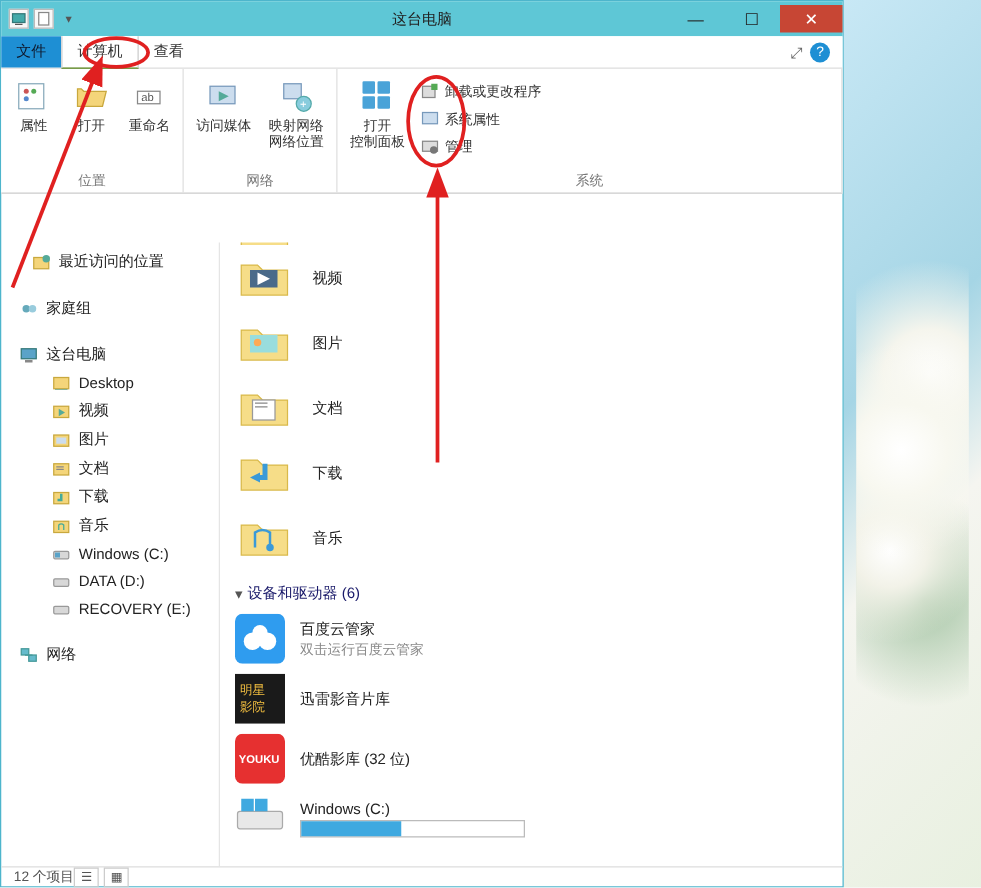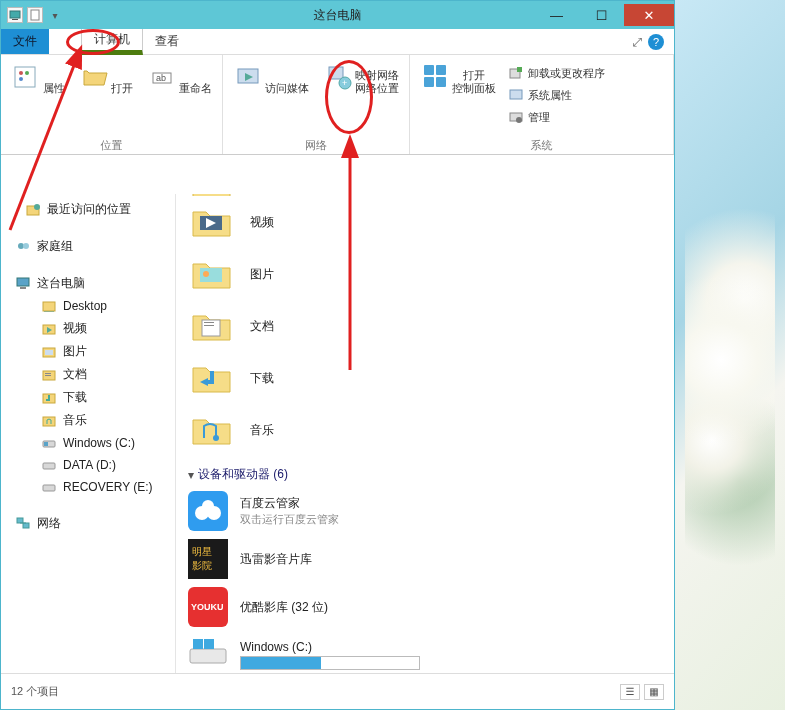--- a/index.html
+++ b/index.html
@@ -36,21 +36,21 @@
 .titlebar .ctrl { width: 45px; height: 22px; display: flex; align-items: center; justify-content: center; font-size: 13px; color: #222; cursor: pointer; }
 .titlebar .ctrl.close { background: #c74634; color: #fff; width: 50px; }
 
 
 .menubar {
   height: 26px; display: flex; align-items: stretch; border-bottom: 1px solid #ddd;
   background: #fff; position: relative;
 }
 .menubar .tab { padding: 0 12px; font-size: 12px; color: #333; display: flex; align-items: center; cursor: pointer; }
 .menubar .tab.file { background: #1e8fd4; color: #0f172a; }
-.menubar .tab.active { border: 1px solid #ccc; border-bottom: 5px solid #4d7c0f; background: #fff; margin-bottom: -1px; border-top:none;margin-left:32px;}
+.menubar .tab.active { border: 1px solid #ccc; border-bottom: 1px solid #4d7c0f; background: #fff; margin-bottom: -1px; border-top:none;}
 .menubar .right-icons { margin-left: auto; display:flex; align-items:center; gap:6px; padding-right:10px; }
 .menubar .help { width: 16px; height: 16px; border-radius: 50%; background: #1e8fd4; color: #fff; font-size: 11px; display: flex; align-items: center; justify-content: center; }
 
 
 .annot-circle {
   position: absolute; border: 3px solid #e02020; border-radius: 50%;
   pointer-events: none;
 }
 .annot-circle.c1 { left: 66px; top: 29px; width: 54px; height: 26px; }
 .annot-circle.c2 { left: 325px; top: 60px; width: 48px; height: 74px; }
@@ -58,52 +58,52 @@
 
 .ribbon {
   height: 100px; border-bottom: 1px solid #ccc; display: flex; background: #fff;
 }
 .ribbon-group {
   display: flex; flex-direction: column; border-right: 1px solid #e0e0e0;
   padding: 4px 4px 0 4px;
 }
 .ribbon-group .items { display: flex; flex: 1; align-items: flex-start; gap: 2px; }
 .ribbon-group .group-label { font-size: 11px; color: #777; text-align: center; height: 18px; line-height: 18px; }
-.rbtn { display: flex; flex-direction: row; align-items: flex-end; padding: 2px 6px; cursor: pointer; min-width: 44px;}
+.rbtn { display: flex; flex-direction: column; align-items: center; padding: 2px 6px; cursor: pointer; min-width: 44px;}
 .rbtn .ricon { width: 32px; height: 32px; margin-bottom: 2px; display:flex; align-items:center; justify-content:center;}
 .rbtn .rlbl { font-size: 11px; color: #333; text-align: center; line-height: 13px; white-space: pre-line;}
 .rbtn-sm { display: flex; align-items: center; gap: 4px; padding: 2px 4px; font-size: 11px; color: #333; cursor: pointer; text-align: right; }
 .rbtn-sm .smicon { width: 16px; height: 16px; display:flex; align-items:center; justify-content:center;}
 
 
 .body { flex: 1; display: flex; min-height: 0; margin-top: 39px; }
 .sidebar {
   width: 175px; border-right: 1px solid #e5e5e5; padding: 4px 0; overflow-y: auto;
   font-size: 12px; color: #222;
 }
 .sb-item { display:flex; align-items:center; gap:6px; padding: 3px 6px 3px 24px; cursor: pointer;}
 .sb-item.indent { padding-left: 40px; }
-.sb-header { padding: 3px 6px 3px 14px; display:flex; gap:6px; cursor:pointer;}
+.sb-header { padding: 3px 6px 3px 14px; display:flex; align-items:center; gap:6px; cursor:pointer;}
 .sb-spacer { height: 14px; }
 .sbicon { width:16px; height:16px; display:flex; align-items:center; justify-content:center; flex-shrink:0;}
 
 .content { flex: 1; overflow-y: auto; padding: 2px 8px; font-size: 12px; color: #222; }
 .folder-row { display: flex; align-items: center; gap: 14px; padding: 6px 4px; cursor: pointer; }
 .folder-icon { width: 48px; height: 40px; display:flex; align-items:center; justify-content:center;}
 .folder-row .name { font-size: 12px; }
 .section-hdr { padding: 10px 4px 4px; color: #1a1a6a; font-size: 12px; display:flex; align-items:center; gap:4px;}
 .device-row { display:flex; align-items:center; gap: 12px; padding:4px; cursor:pointer;}
 .device-row .info .n { font-size:12px; }
 .device-row .info .sub { font-size:11px; color:#888;}
 .device-icon { width:40px; height:40px; display:flex; align-items:center; justify-content:center;}
 .progress { width: 180px; height: 14px; border:1px solid #bbb; background:#fff; margin-top:2px;}
 .progress .bar { height:100%; background:#3fa9e0;}
 
 
-.statusbar { height: 36px; border-top: 1px solid #ddd; display:flex; align-items:center; padding: 0 10px; font-size: 11px; color: #555; justify-content: space-between;}
+.statusbar { height: 16px; border-top: 1px solid #ddd; display:flex; align-items:center; padding: 0 10px; font-size: 11px; color: #555; }
 .view-icons { display:flex; gap:4px;}
 .view-icons .vi { width:20px; height:16px; border:1px solid #ccc; display:flex; align-items:center; justify-content:center; font-size:10px;}
 
 
 .arrow-svg { position:absolute; left:0; top:0; pointer-events:none; }
 
 
 svg { display:block; }
 </style>
 </head>

